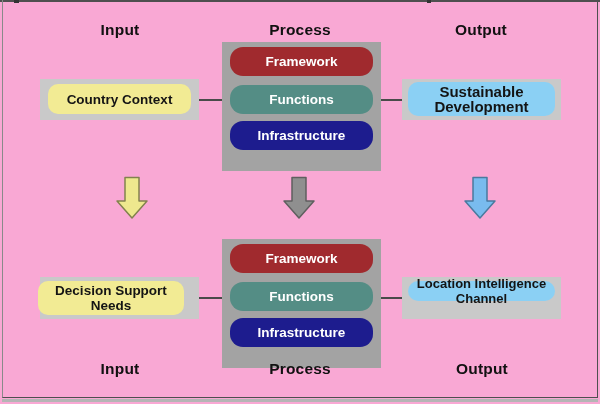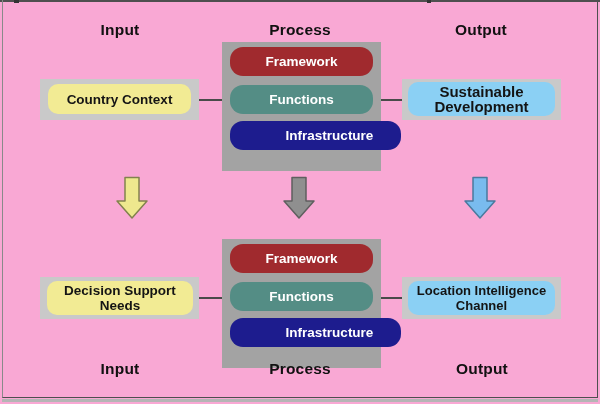--- a/index.html
+++ b/index.html
@@ -33,21 +33,21 @@
 
   
   .proc{position:absolute;background:#a3a3a3;width:159px;height:129px;}
   .proc .ppill{
     position:absolute;left:8px;width:143px;height:29px;border-radius:13px;
     display:flex;align-items:center;justify-content:center;
     color:#ffffff;font-weight:bold;font-size:13.5px;
   }
   .ppill.red{background:#a02a2e;}
   .ppill.teal{background:#548d85;}
-  .ppill.navy{background:#1d1c8e;padding-left:28px;}
+  .ppill.navy{background:#1d1c8e;}
 
   .connector{position:absolute;height:2px;background:#4a4a4a;}
 
   .flow-arrow{position:absolute;width:34px;height:44px;}
 </style>
 </head>
 <body>
 
 <div id="stage">
 
@@ -80,30 +80,30 @@
     <polygon points="10,1.5 24,1.5 24,25 32,25 17,42 2,25 10,25" fill="#eee88e" stroke="#82824e" stroke-width="1.5" stroke-linejoin="round"></polygon>
   </svg>
   <svg class="flow-arrow" style="left:282px;top:176px;" viewBox="0 0 34 44">
     <polygon points="10,1.5 24,1.5 24,25 32,25 17,42 2,25 10,25" fill="#8f8f8f" stroke="#5f5f5f" stroke-width="1.5" stroke-linejoin="round"></polygon>
   </svg>
   <svg class="flow-arrow" style="left:463px;top:176px;" viewBox="0 0 34 44">
     <polygon points="10,1.5 24,1.5 24,25 32,25 17,42 2,25 10,25" fill="#79bbee" stroke="#4a7a9e" stroke-width="1.5" stroke-linejoin="round"></polygon>
   </svg>
 
   <div class="backing" style="left:40px;top:277px;width:159px;height:42px;"></div>
-  <div class="pill yellow" style="left:47px;top:281px;width:146px;height:34px;">Decision Support Needs</div>
+  <div class="pill yellow" style="left:38px;top:281px;width:146px;height:34px;">Decision Support Needs</div>
 
   <div class="proc" style="left:222px;top:239px;">
     <div class="ppill red" style="top:5px;">Framework</div>
     <div class="ppill teal" style="top:43px;">Functions</div>
     <div class="ppill navy" style="top:79px;">Infrastructure</div>
   </div>
 
   <div class="backing" style="left:402px;top:277px;width:159px;height:42px;"></div>
-  <div class="pill blue" style="left:408px;top:281px;width:147px;height:34px;font-size:13px;">Location Intelligence Channel</div>
+  <div class="pill blue" style="left:408px;top:281px;width:147px;height:20px;font-size:13px;">Location Intelligence Channel</div>
 
   <div class="connector" style="left:199px;top:297px;width:23px;"></div>
   <div class="connector" style="left:381px;top:297px;width:21px;"></div>
 
   <div class="hdr" style="left:50px;top:360px;">Input</div>
   <div class="hdr" style="left:230px;top:360px;">Process</div>
   <div class="hdr" style="left:412px;top:360px;">Output</div>
 
 </div>
 

